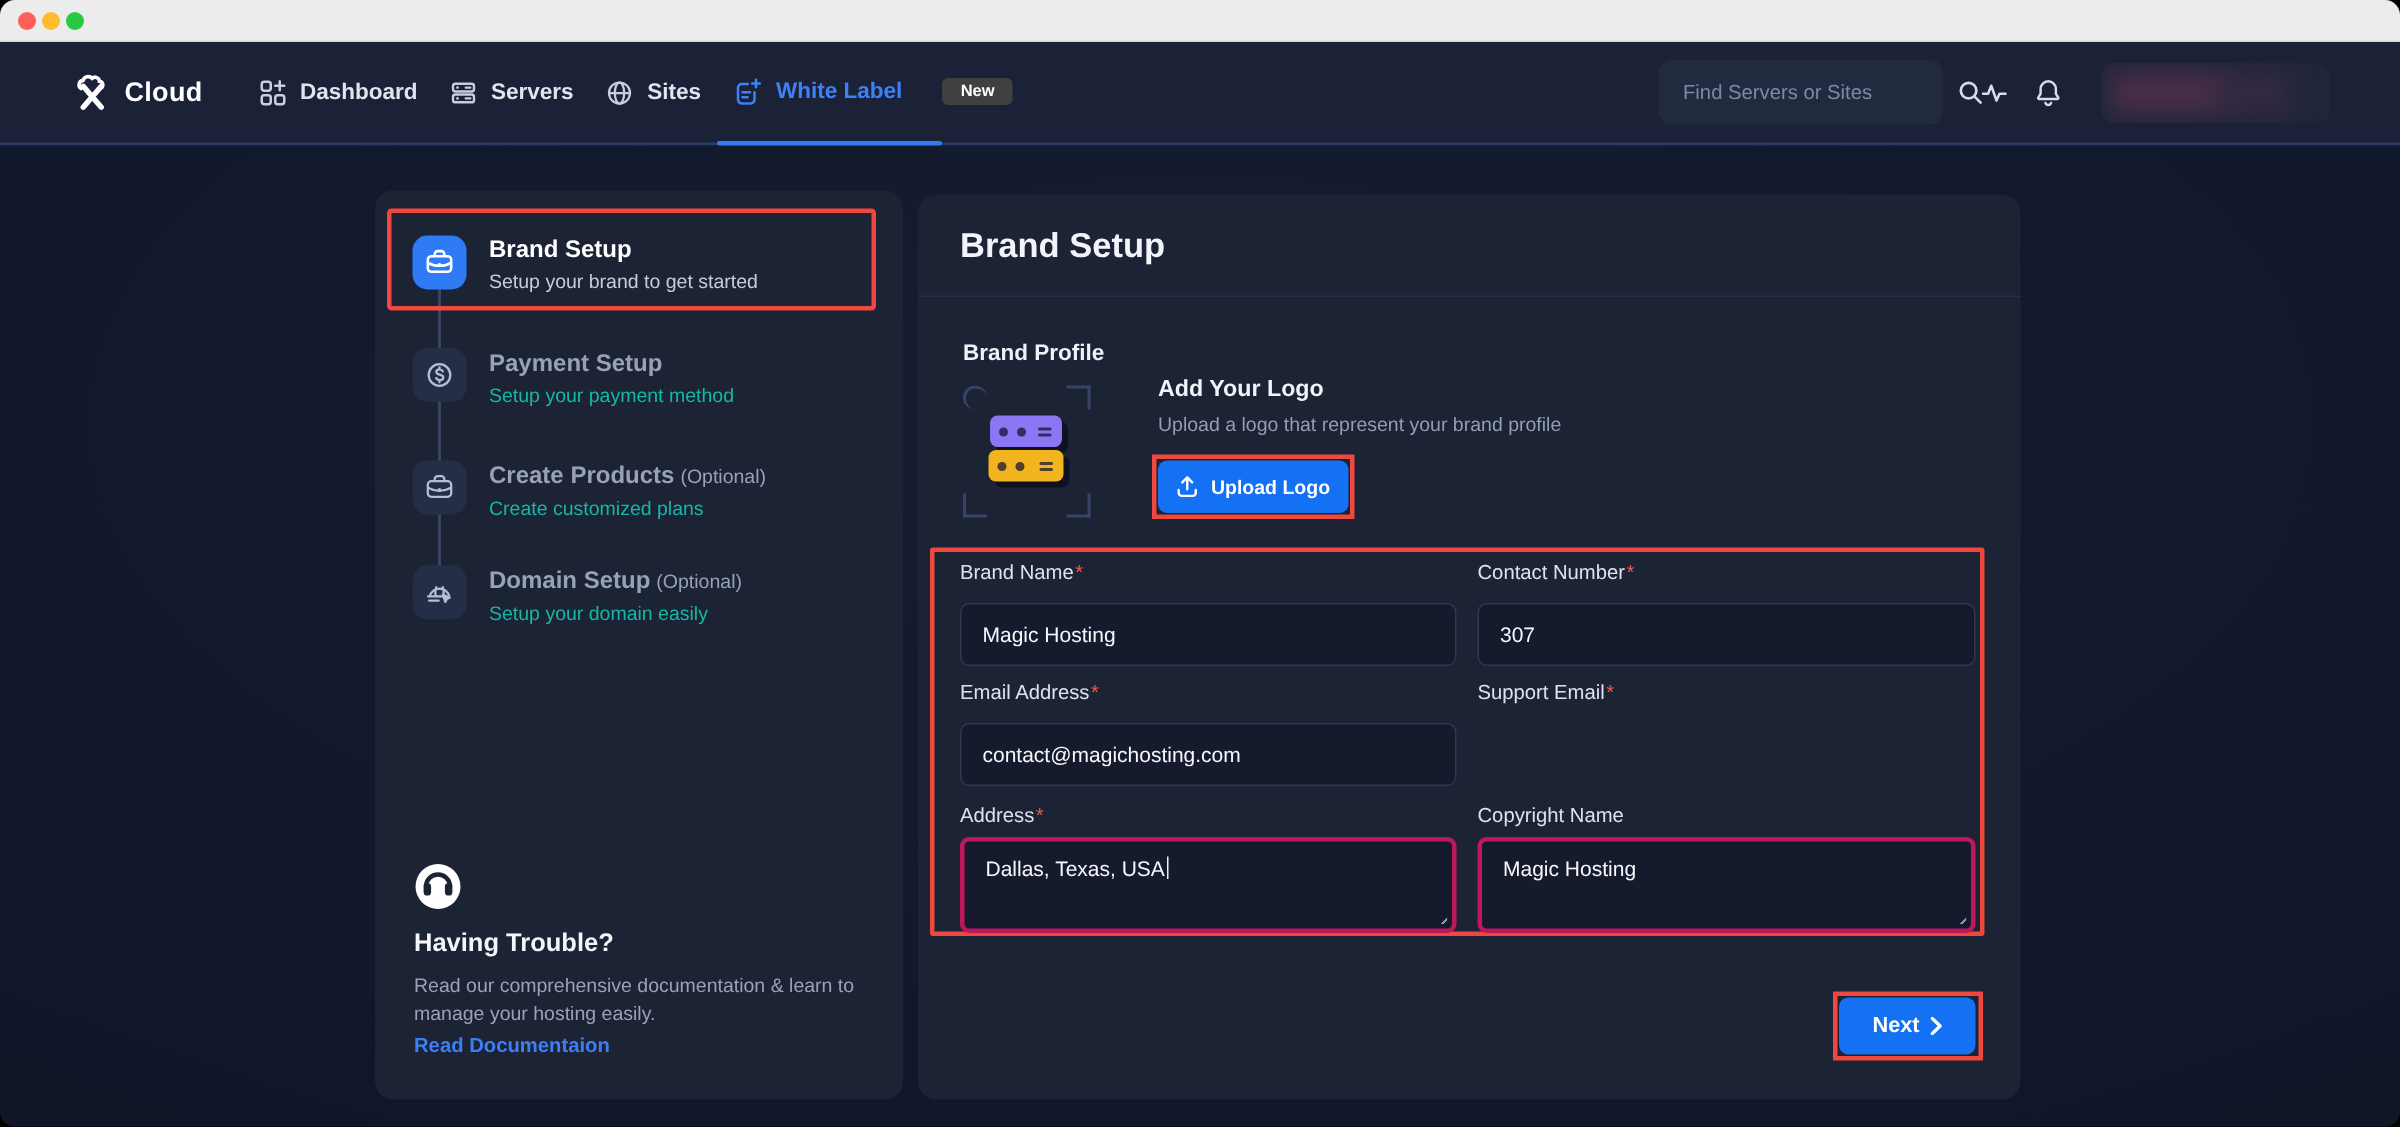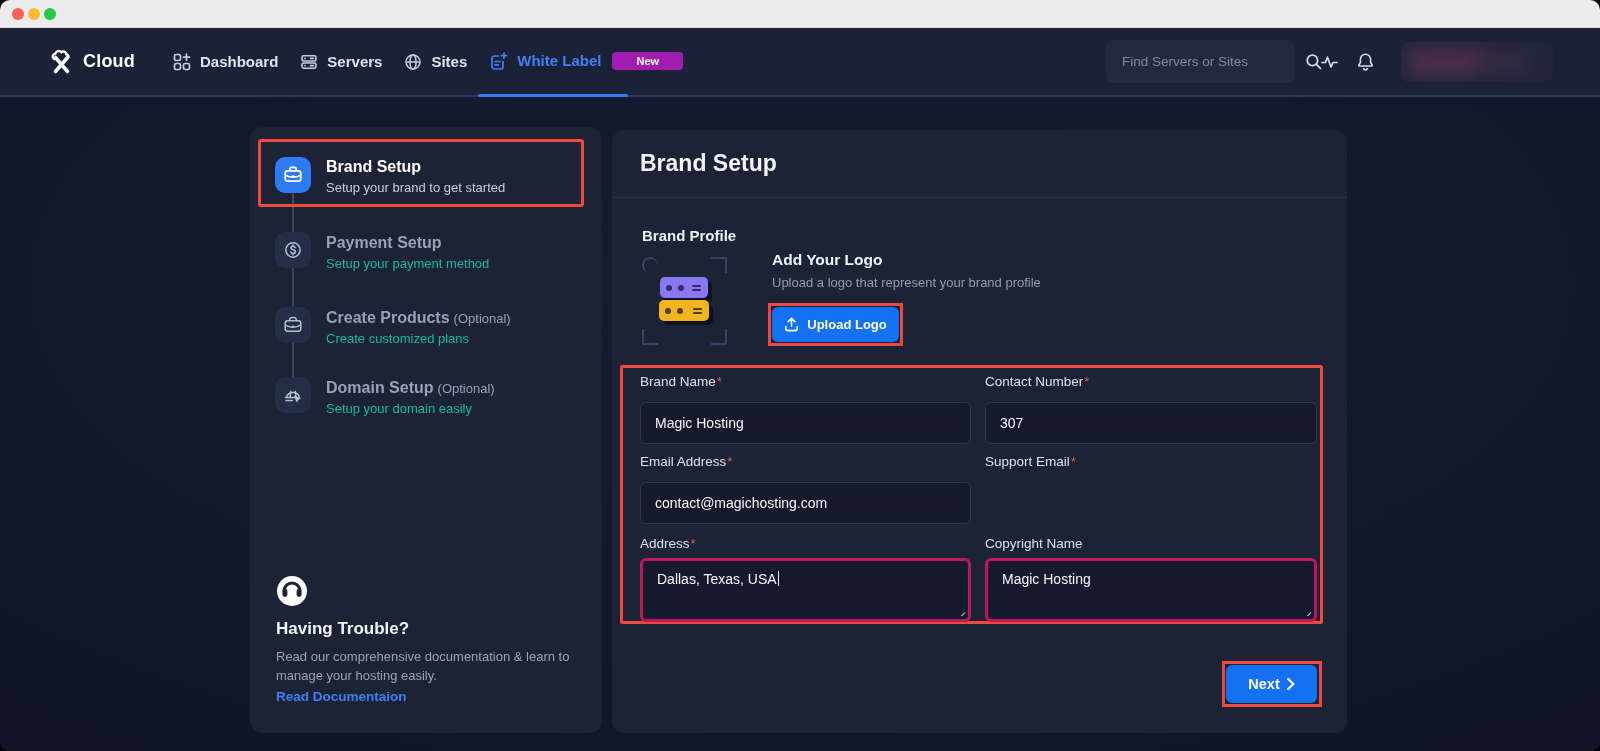--- a/index.html
+++ b/index.html
@@ -19,21 +19,21 @@
   .navbar::after { content:""; position:absolute; left:0; right:0; bottom:0; height:2px; background:#2b3a61; }
   .nav-left { position:absolute; left:45px; top:0; height:67px; display:flex; align-items:center; }
   .brand { display:flex; align-items:center; gap:4px; cursor:pointer; }
   .brand svg { display:block; }
   .brand-name { color:#fff; font-size:18px; font-weight:700; letter-spacing:.2px;text-align:center; }
   .menu { display:flex; align-items:center; gap:22px; margin-left:38px; }
   .menu-item { display:flex; align-items:flex-start; gap:9px; color:#dfe4ee; font-size:15px; font-weight:600; cursor:pointer; }
   .menu-item .mi-icon { display:flex; color:#c7cedd; }
   .menu-item.active { color:#3e80f6; }
   .menu-item.active .mi-icon { color:#3e80f6; }
-  .badge-new { margin-left:2px; background:#a21caf; color:#fff; font-size:11px; font-weight:700; padding:3px 24px; border-radius:4px; }
+  .badge-new { margin-left:18px; background:#404040; color:#fff; font-size:11px; font-weight:700; padding:3px 12px; border-radius:4px; }
   .tab-underline { position:absolute; left:478px; bottom:0; width:150px; height:3px; background:#2f7cf6; border-radius:2px; z-index:2; }
 
   .nav-right { position:absolute; left:0; top:0; width:100%; height:67px; }
   .search-box { position:absolute; left:1106px; top:12px; width:189px; height:43px; background:#222a40; border-radius:8px; display:flex; align-items:center; }
   .search-box input { flex:1; background:transparent; border:none; outline:none; color:#c6cdde; font-size:13.5px; padding:0 6px 0 16px; font-family:"Liberation Sans", sans-serif; }
   .search-box input::placeholder { color:#7e89a3; }
   .search-box .s-icon { color:#d6dbe8; margin-right:13px; display:flex; cursor:pointer; }
   .icon-btn { position:absolute; top:26px; color:#d7dce8; cursor:pointer; }
   .icon-btn.pulse { left:1321px; }
   .icon-btn.bell { left:1356px; top:24px; }

